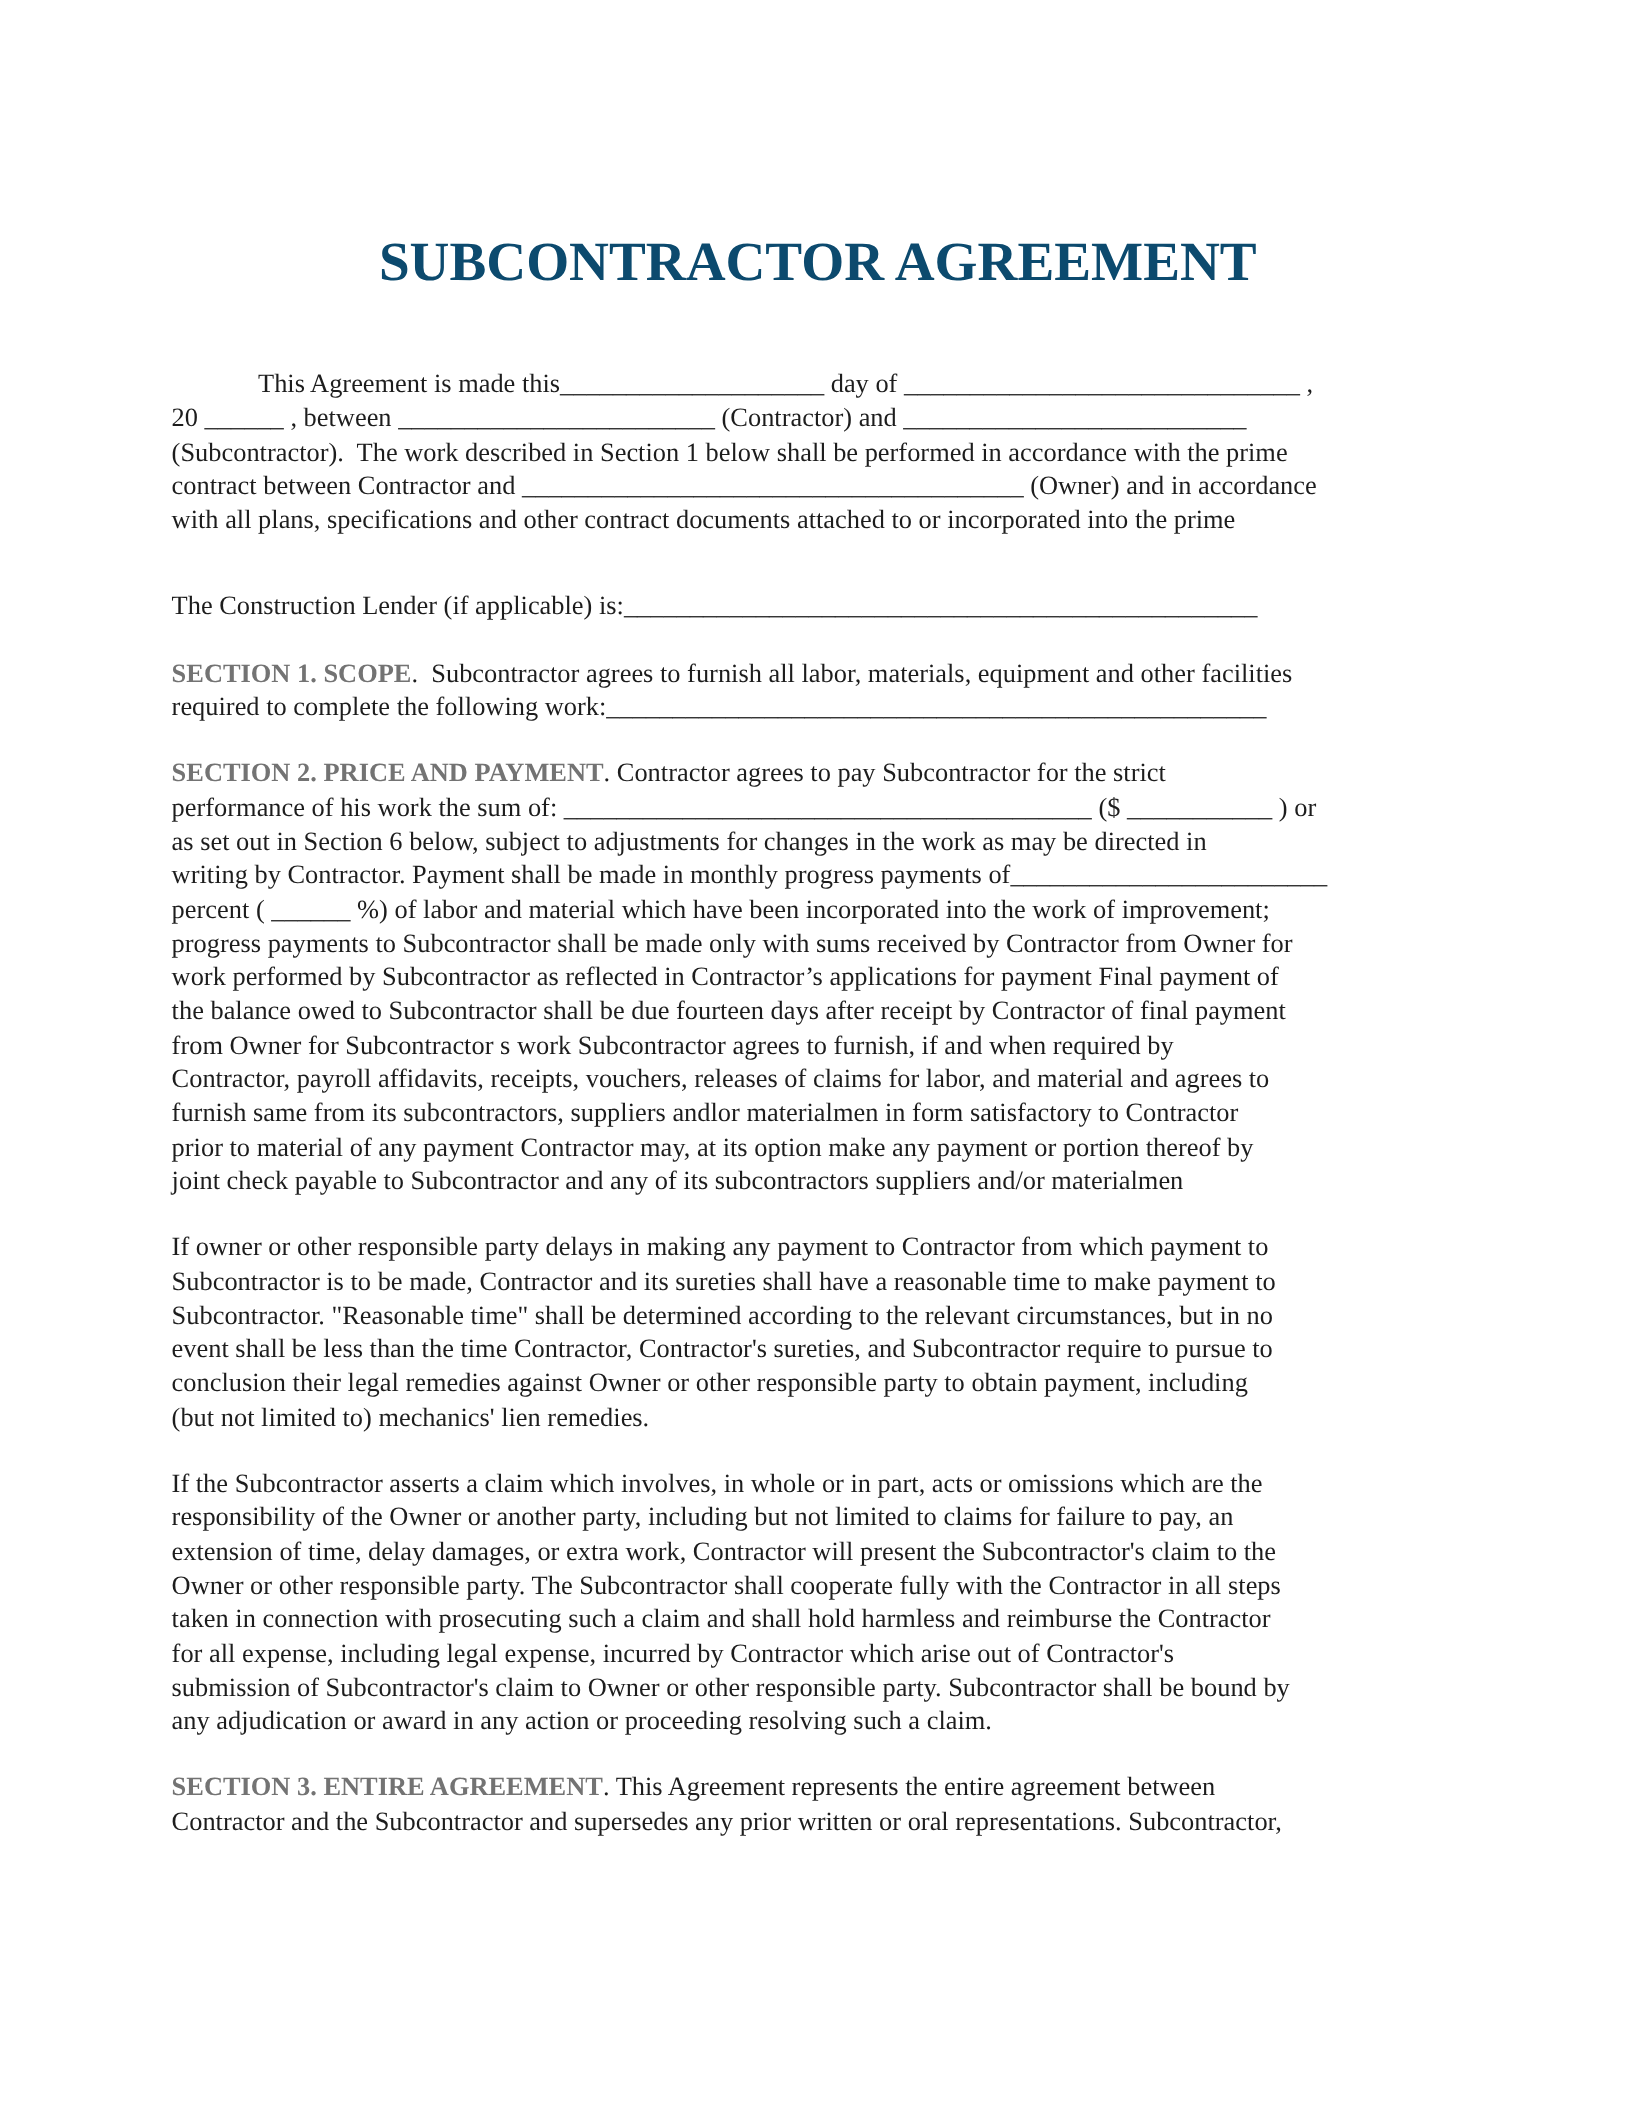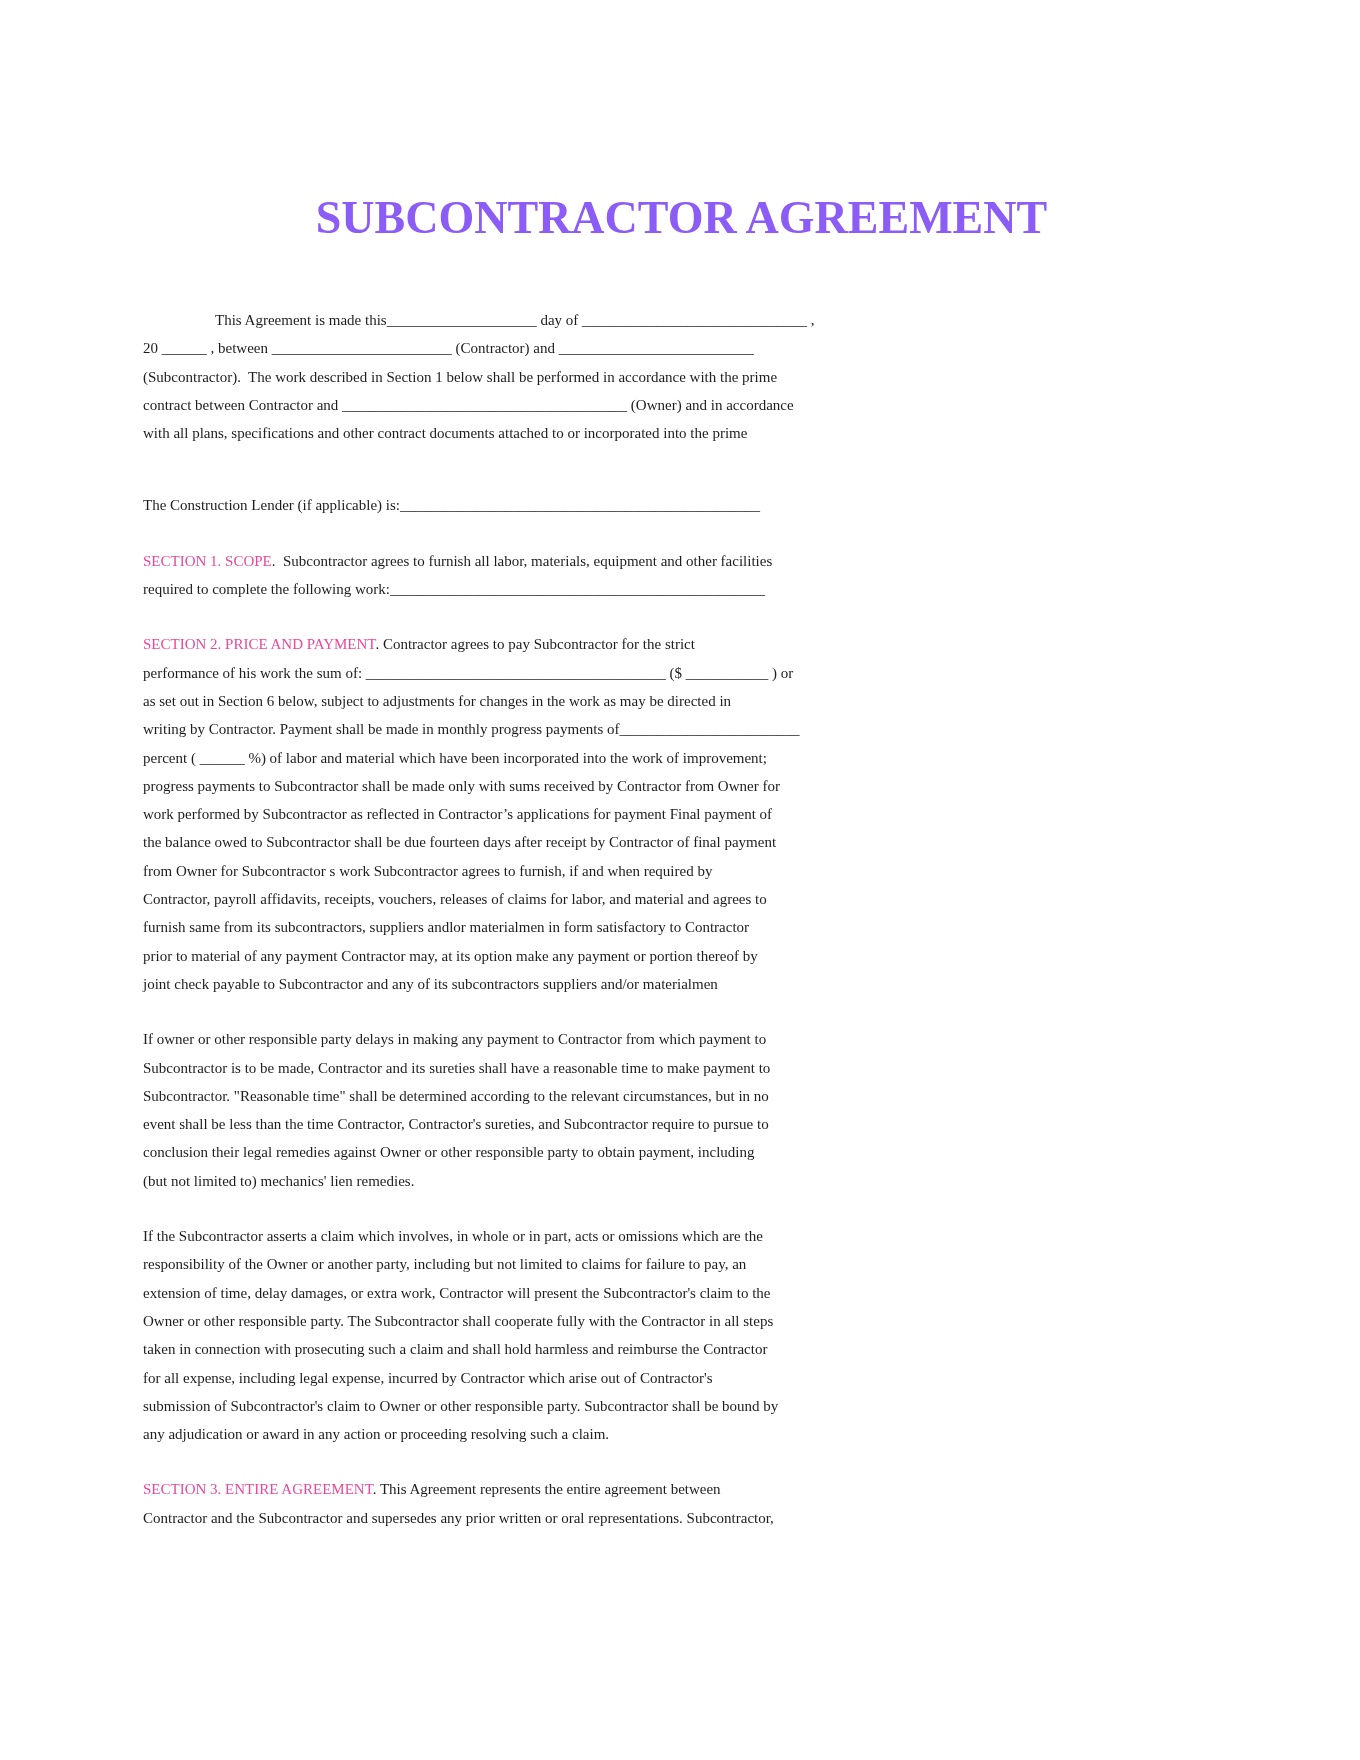--- a/index.html
+++ b/index.html
@@ -20,43 +20,43 @@
     height: 1760px;
     padding: 192px 140px 0 143px;
     overflow: hidden;
   }
   .title {
     font-family: "Liberation Serif", serif;
     font-size: 46px;
     font-weight: bold;
     line-height: 52px;
     text-align: center;
-    color: #8b5cf6;
+    color: #0c4a6e;
     margin: 0 0 62px 0;
     letter-spacing: 0px;
     white-space: pre;
   }
   .para {
     margin: 0 0 27px 0;
   }
   .para-intro {
     margin-bottom: 44px;
   }
   .line {
-    font-size: 15px;
+    font-size: 22px;
     line-height: 28.3px;
     white-space: pre;
     color: #1d1d1d;
   }
   .indent {
     padding-left: 72px;
   }
   .b {
-    font-weight: normal;
-    color: #ec4899;
+    font-weight: bold;
+    color: #737373;
   }
 </style>
 </head>
 <body>
 
 <div class="page">
 
   <h1 class="title">SUBCONTRACTOR AGREEMENT</h1>
 
   <div class="para para-intro">

